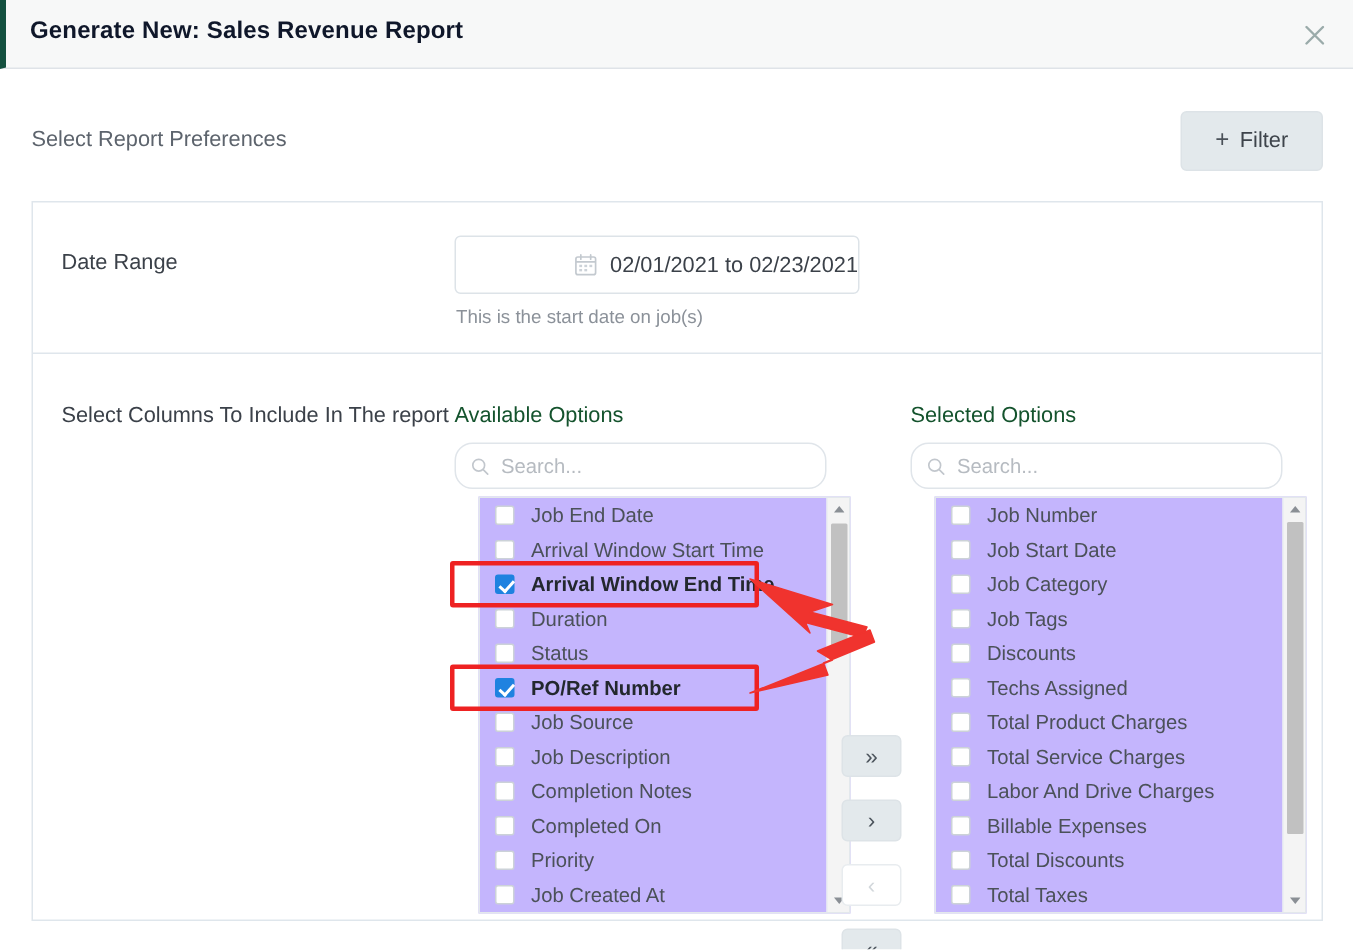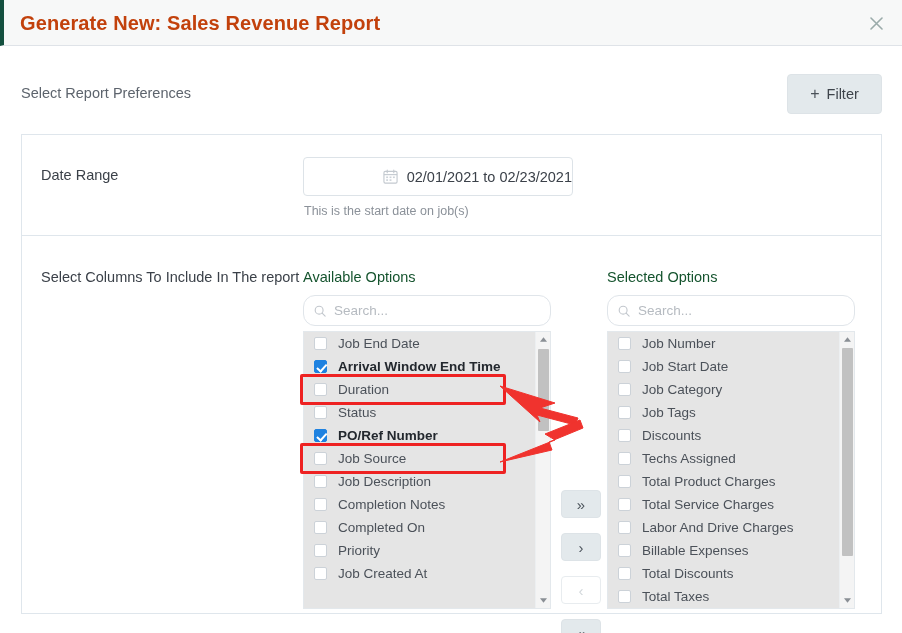--- a/index.html
+++ b/index.html
@@ -24,23 +24,23 @@
     position: absolute;
     left: 0; top: 0;
     width: 902px; height: 46px;
     background: #f7f8f8;
     border-bottom: 1px solid #dfe3e8;
     border-left: 4px solid #14503f;
   }
   .modal-title {
     position: absolute;
     left: 16px; top: 12px;
-    font-size: 20px;
+    font-size: 16px;
     font-weight: bold;
-    color: #c2410c;
+    color: #0f172a;
     letter-spacing: .1px;
     white-space: nowrap;
   }
   .close-btn {
     position: absolute;
     right: 14px; top: 11px;
     width: 24px; height: 24px;
     display: flex; align-items: center; justify-content: center;
     cursor: pointer;
   }
@@ -153,22 +153,23 @@
   .search-box .sph {
     font-size: 13.5px;
     color: #b6bbc1;
   }
 
   .listbox {
     position: absolute;
     top: 196px;
     height: 278px;
     border: 1px solid #e3e8ec;
-    background: #e5e5e5;
+    background: #c4b5fd;
     overflow: hidden;
+    margin-left: 16px;
   }
   .list-inner {
     position: absolute;
     left: 0; top: 0; bottom: 0;
     overflow: hidden;
   }
   .opt {
     height: 23px;
     display: flex;
     align-items: center;
@@ -311,20 +312,24 @@
         <path d="M9.5 9.5 L13 13" stroke="#c2c7cd" stroke-width="1.3" stroke-linecap="round"></path>
       </svg>
       <span class="sph">Search...</span>
     </div>
     <div class="listbox" id="avail-listbox" style="left:281px;width:248px;">
       <div class="list-inner" id="avail-list" style="width:232px;">
           <div class="opt">
             <div class="cb"></div>
             <span class="opt-label">Job End Date</span>
           </div>
+          <div class="opt">
+            <div class="cb"></div>
+            <span class="opt-label">Arrival Window Start Time</span>
+          </div>
           <div class="opt hl">
             <div class="cb checked"></div>
             <span class="opt-label">Arrival Window End Time</span>
           </div>
           <div class="opt">
             <div class="cb"></div>
             <span class="opt-label">Duration</span>
           </div>
           <div class="opt">
             <div class="cb"></div>

